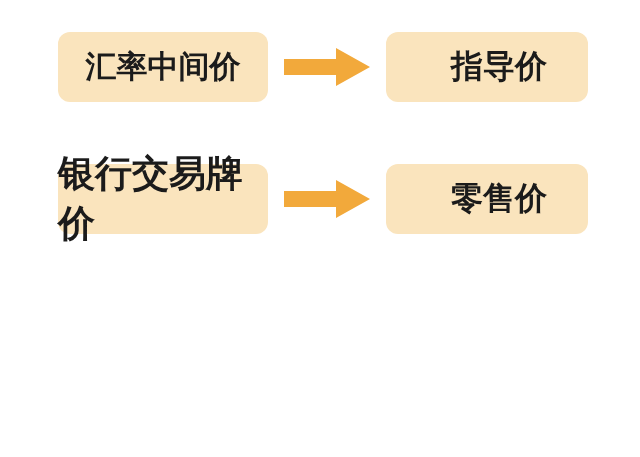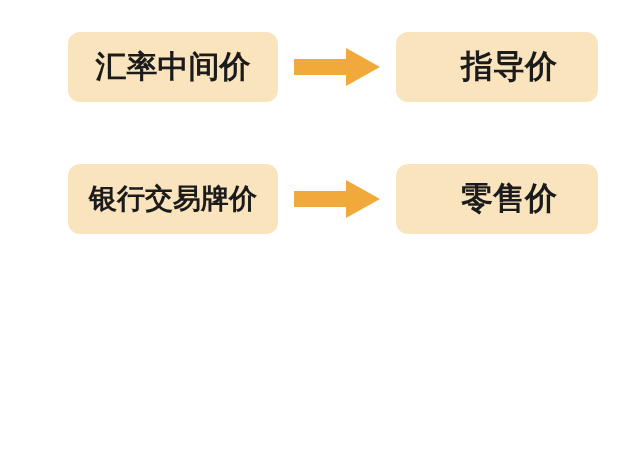--- a/index.html
+++ b/index.html
@@ -11,21 +11,21 @@
   .canvas {
     position: relative;
     width: 640px;
     height: 457px;
     background: #ffffff;
     overflow: hidden;
   }
   .rows {
     position: absolute;
     top: 32px;
-    left: 18px;
+    left: 8px;
     width: 580px;
     display: flex;
     flex-direction: column;
     gap: 62px;
   }
   .row {
     display: flex;
     align-items: center;
     height: 70px;
   }
@@ -39,21 +39,21 @@
     font-weight: bold;
     height: 70px;
     box-sizing: border-box;
   }
   .box-left {
     margin-left: 50px;
     width: 210px;
     font-size: 31px;
   }
   .box-left.long {
-    font-size: 28px;
+    font-size: 37px;
   }
   .box-right {
     width: 202px;
     font-size: 32px;
     padding-left: 24px;
   }
   .arrow-wrap {
     width: 118px;
     display: flex;
     align-items: center;

